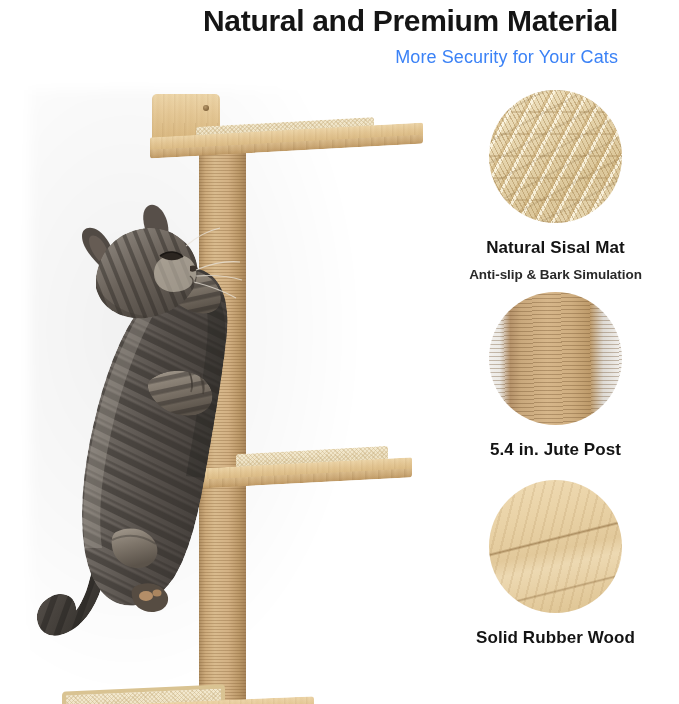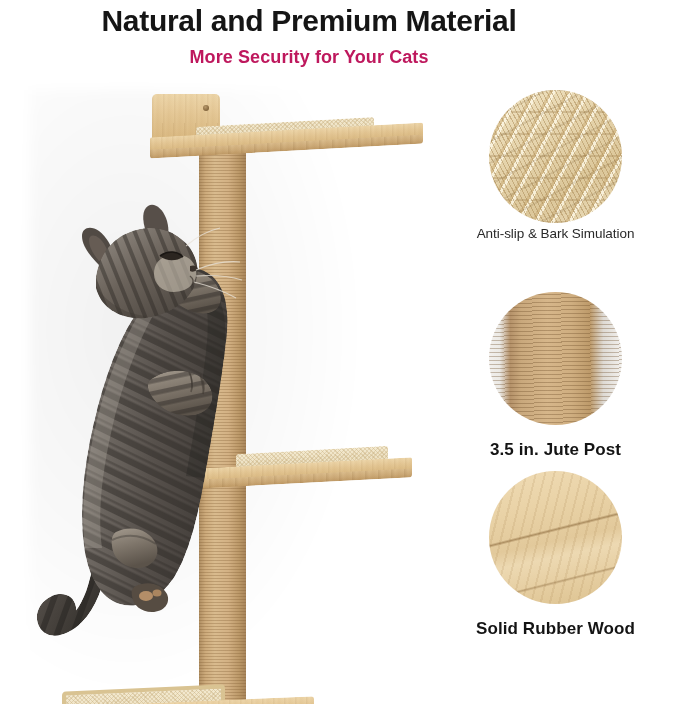--- a/index.html
+++ b/index.html
@@ -10,33 +10,33 @@
     background: #ffffff;
     font-family: "Liberation Sans", sans-serif;
     overflow: hidden;
     position: relative;
   }
 
   
   .header {
     width: 618px;
     padding-top: 4px;
-    text-align: center;
+    text-align: right;
   }
   .header-title {
     font-size: 30px;
     font-weight: 700;
     color: #151515;
     letter-spacing: -0.3px;
     line-height: 1.1;
   }
   .header-subtitle {
     font-size: 18px;
-    font-weight: 700;
-    color: #be185d;
+    font-weight: 400;
+    color: #3b82f6;
     margin-top: 10px;
     letter-spacing: 0.1px;
   }
 
   
   .content {
     position: absolute;
     top: 80px;
     left: 0;
     width: 679px;
@@ -229,21 +229,21 @@
     height: 624px;
   }
   .feature {
     position: absolute;
     left: 0;
     width: 247px;
     text-align: center;
   }
   .feature-1 { top: 10px; }
   .feature-2 { top: 212px; }
-  .feature-3 { top: 391px; }
+  .feature-3 { top: 400px; }
 
   .circle {
     width: 133px;
     height: 133px;
     border-radius: 50%;
     margin: 0 auto;
     overflow: hidden;
     position: relative;
   }
 
@@ -312,23 +312,23 @@
 
   .feature-title {
     font-size: 17px;
     font-weight: 700;
     color: #141414;
     margin-top: 15px;
     letter-spacing: 0.1px;
   }
   .feature-sub {
     font-size: 13.5px;
-    font-weight: 400;
+    font-weight: 700;
     color: #2a2a2a;
-    margin-top: 3px;
+    margin-top: 9px;
     letter-spacing: -0.05px;
     white-space: nowrap;
   }
 </style>
 </head>
 <body>
 
 <div class="header">
   <div class="header-title">Natural and Premium Material</div>
   <div class="header-subtitle">More Security for Your Cats</div>
@@ -529,26 +529,27 @@
 
     <div class="base-mat sisal"></div>
     <div class="base-board wood"></div>
 
   </div>
 
   <div class="features">
 
     <div class="feature feature-1">
       <div class="circle tex-sisal"></div>
+      <div class="feature-title">Natural Sisal Mat</div>
       <div class="feature-sub">Anti-slip &amp; Bark Simulation</div>
     </div>
 
     <div class="feature feature-2">
       <div class="circle tex-jute"></div>
-      <div class="feature-title">3.5 in. Jute Post</div>
+      <div class="feature-title">5.4 in. Jute Post</div>
     </div>
 
     <div class="feature feature-3">
       <div class="circle tex-wood"></div>
       <div class="feature-title">Solid Rubber Wood</div>
     </div>
 
   </div>
 </div>
 

